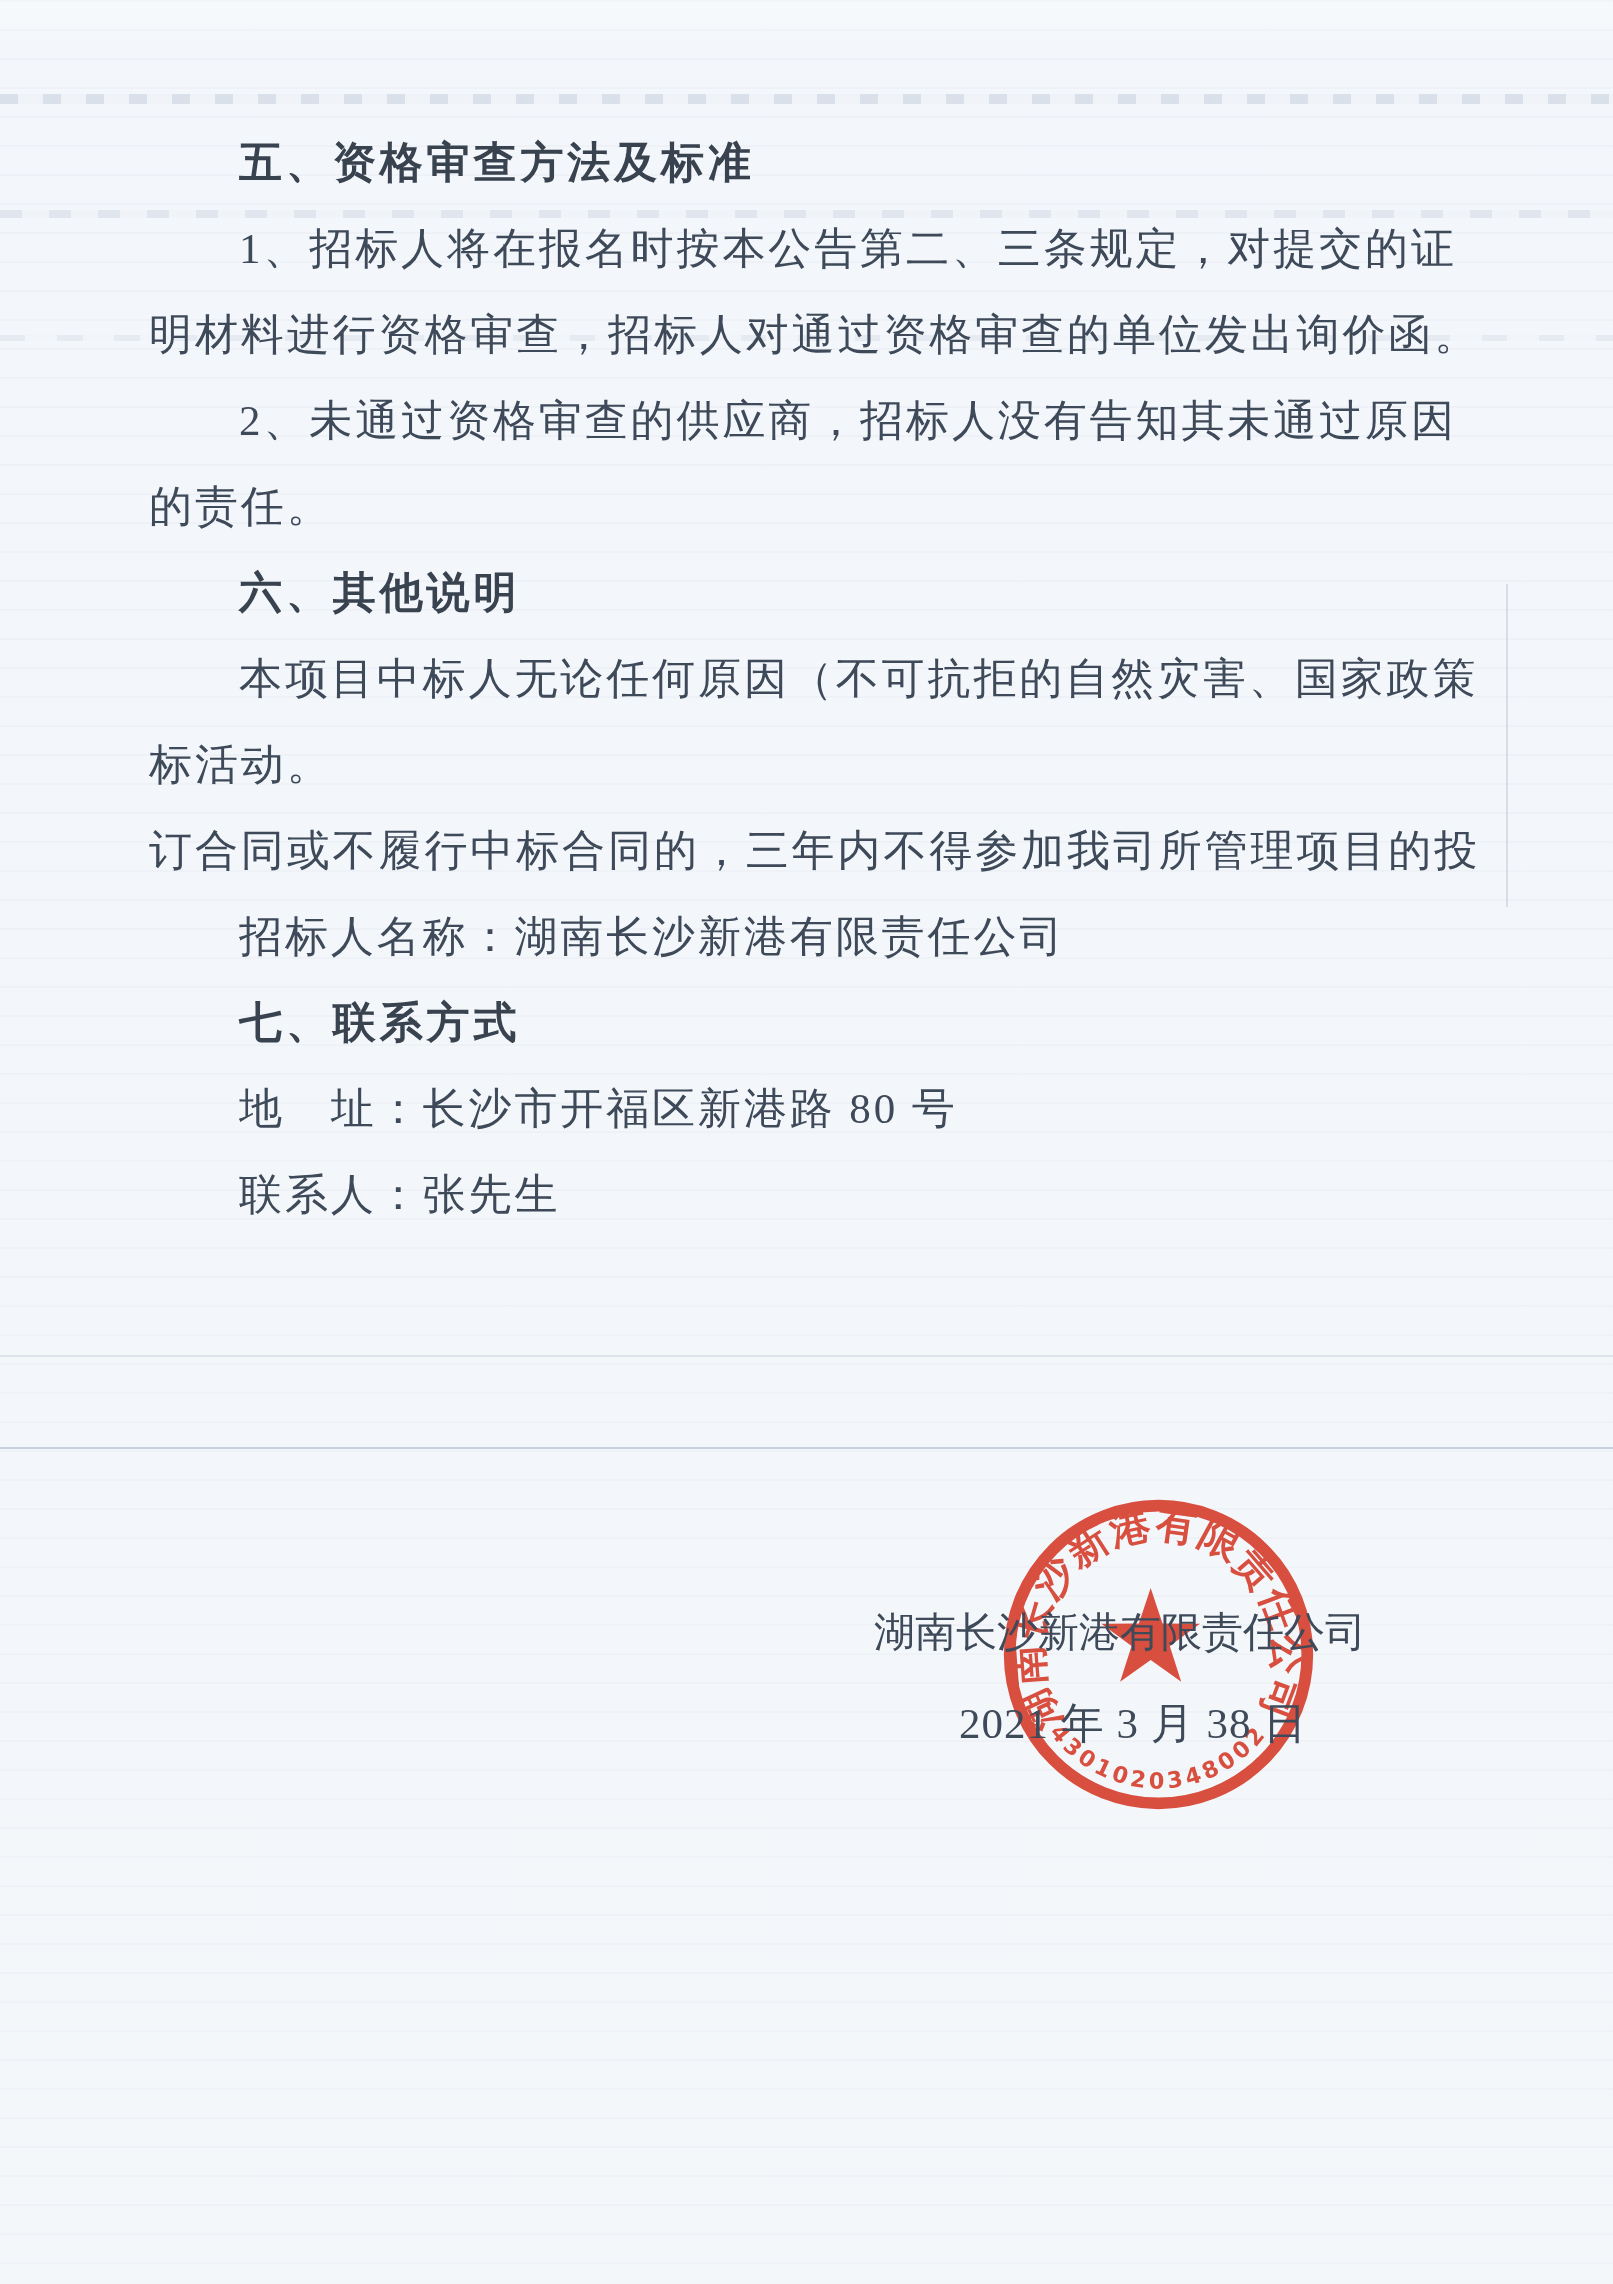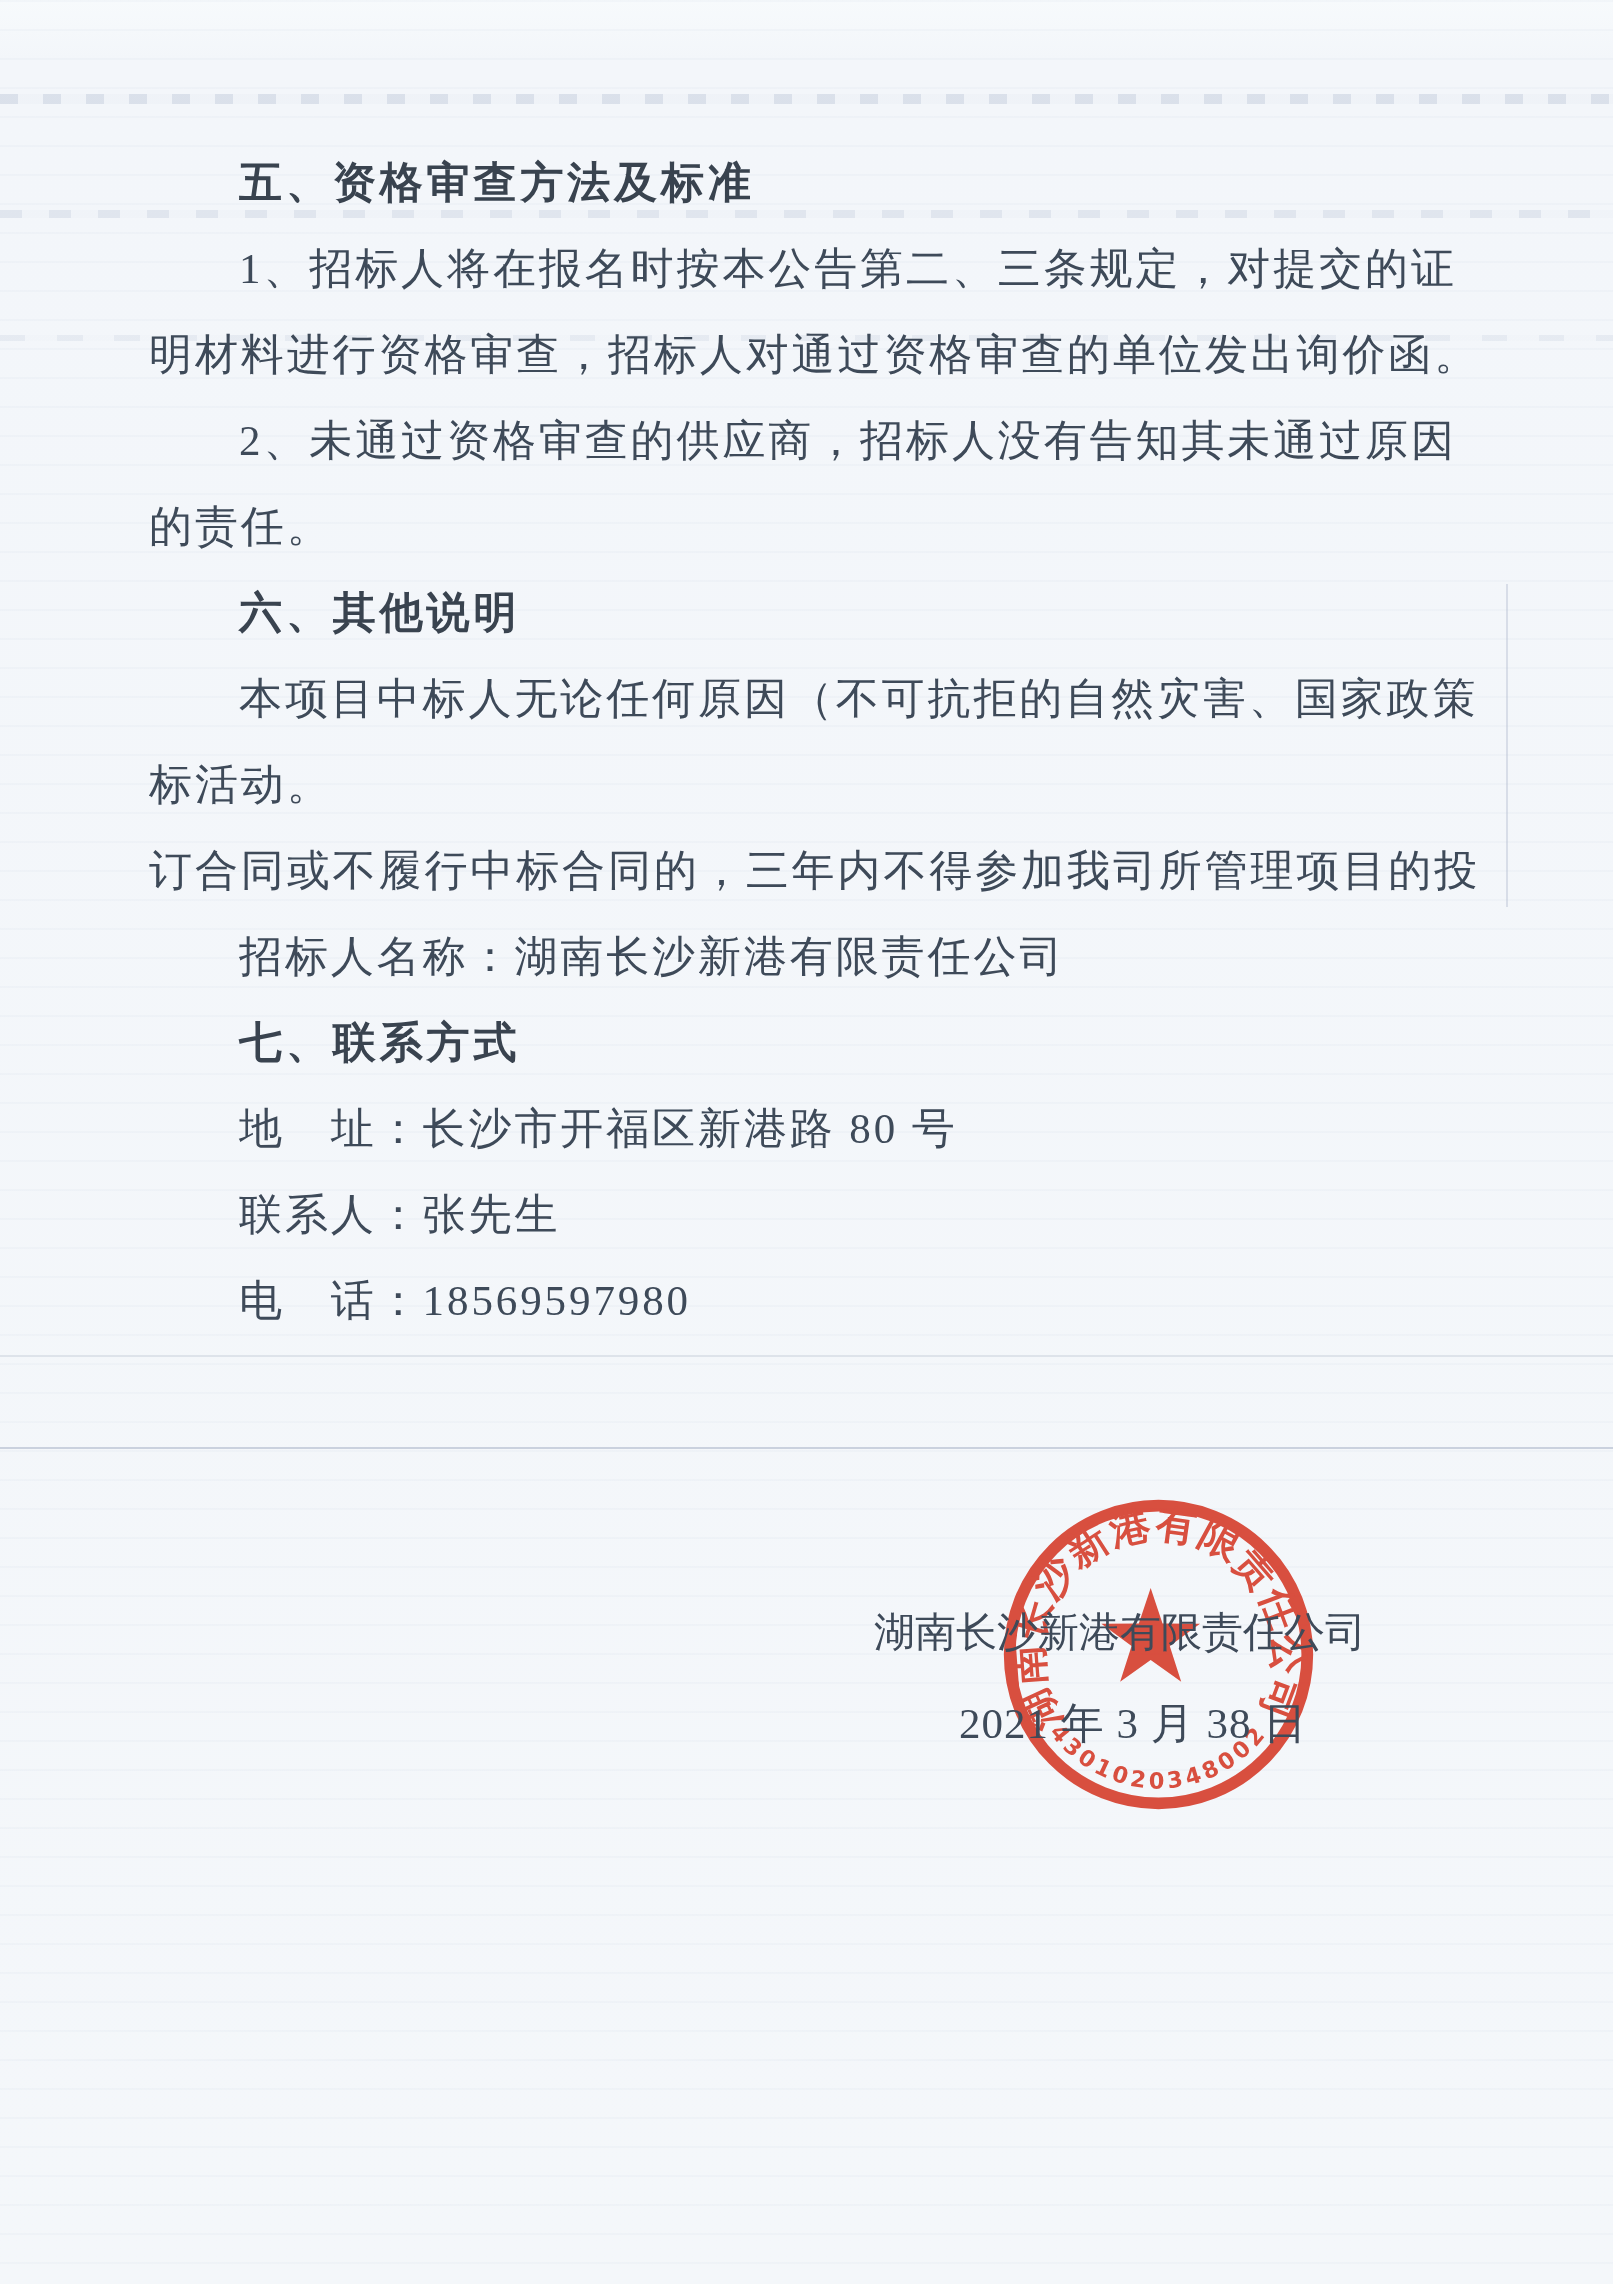--- a/index.html
+++ b/index.html
@@ -18,21 +18,21 @@
   .noise{position:absolute;left:0;width:100%;pointer-events:none;}
   .n1{top:94px;height:9.8px;background:repeating-linear-gradient(90deg, rgba(148,163,190,.26) 0 17.6px, rgba(148,163,190,.04) 17.6px 43px);}
   .n2{top:210px;height:7.8px;background:repeating-linear-gradient(90deg, rgba(148,163,190,.20) 0 21.6px, rgba(148,163,190,.03) 21.6px 49px);}
   .n3{top:335px;height:5.9px;background:repeating-linear-gradient(90deg, rgba(148,163,190,.14) 0 25.5px, rgba(148,163,190,.02) 25.5px 57px);}
   .hr-light{position:absolute;left:0;width:100%;height:2px;}
   .hrA{top:1355px;background:rgba(172,182,200,.30);}
   .hrB{top:1447px;background:rgba(168,178,198,.55);}
   .vline{position:absolute;left:1506px;top:584px;width:2px;height:323px;background:rgba(175,185,205,.40);}
 
   .doc{
-    position:absolute;left:149px;top:140px;width:1372px;
+    position:absolute;left:149px;top:120px;width:1372px;
     color:#3e4a59;font-size:43px;line-height:86px;letter-spacing:2.9px;
   }
   .line{height:86px;white-space:nowrap;}
   .indent{padding-left:90px;}
   .heading{font-weight:bold;color:#39434f;letter-spacing:3.9px;}
 
   .signature{
     position:absolute;left:874px;top:1605px;z-index:3;
     color:#3e4a59;font-size:41px;letter-spacing:0px;white-space:nowrap;
   }
@@ -69,21 +69,20 @@
     <div class="line indent">2、未通过资格审查的供应商，招标人没有告知其未通过原因</div>
     <div class="line">的责任。</div>
     <div class="line heading indent">六、其他说明</div>
     <div class="line indent">本项目中标人无论任何原因（不可抗拒的自然灾害、国家政策</div>
     <div class="line">标活动。</div>
     <div class="line">订合同或不履行中标合同的，三年内不得参加我司所管理项目的投</div>
     <div class="line indent">招标人名称：湖南长沙新港有限责任公司</div>
     <div class="line heading indent">七、联系方式</div>
     <div class="line indent">地　址：长沙市开福区新港路 80 号</div>
     <div class="line indent">联系人：张先生</div>
-    <div class="line indent">电　话：18569597980</div>
   </main>
 
   <svg class="seal" viewBox="0 0 332 332" xmlns="http://www.w3.org/2000/svg">
     <defs>
       <path id="arcTop" d="M 68.5 234.3 A 119 119 0 1 1 263.5 234.3" fill="none"></path>
       <path id="arcBottom" d="M 47.4 234.5 A 137 137 0 0 0 284.6 234.5" fill="none"></path>
     </defs>
     <circle cx="166" cy="166" r="152" fill="none" stroke="#d53826" stroke-width="12"></circle>
     <polygon fill="#d53826" points="158,98 170.1,134.4 208.4,134.6 177.5,157.3 189.2,193.9 158,171.5 126.8,193.9 138.5,157.3 107.6,134.6 145.9,134.4"></polygon>
     <text class="seal-ring-text" fill="#d53826">

